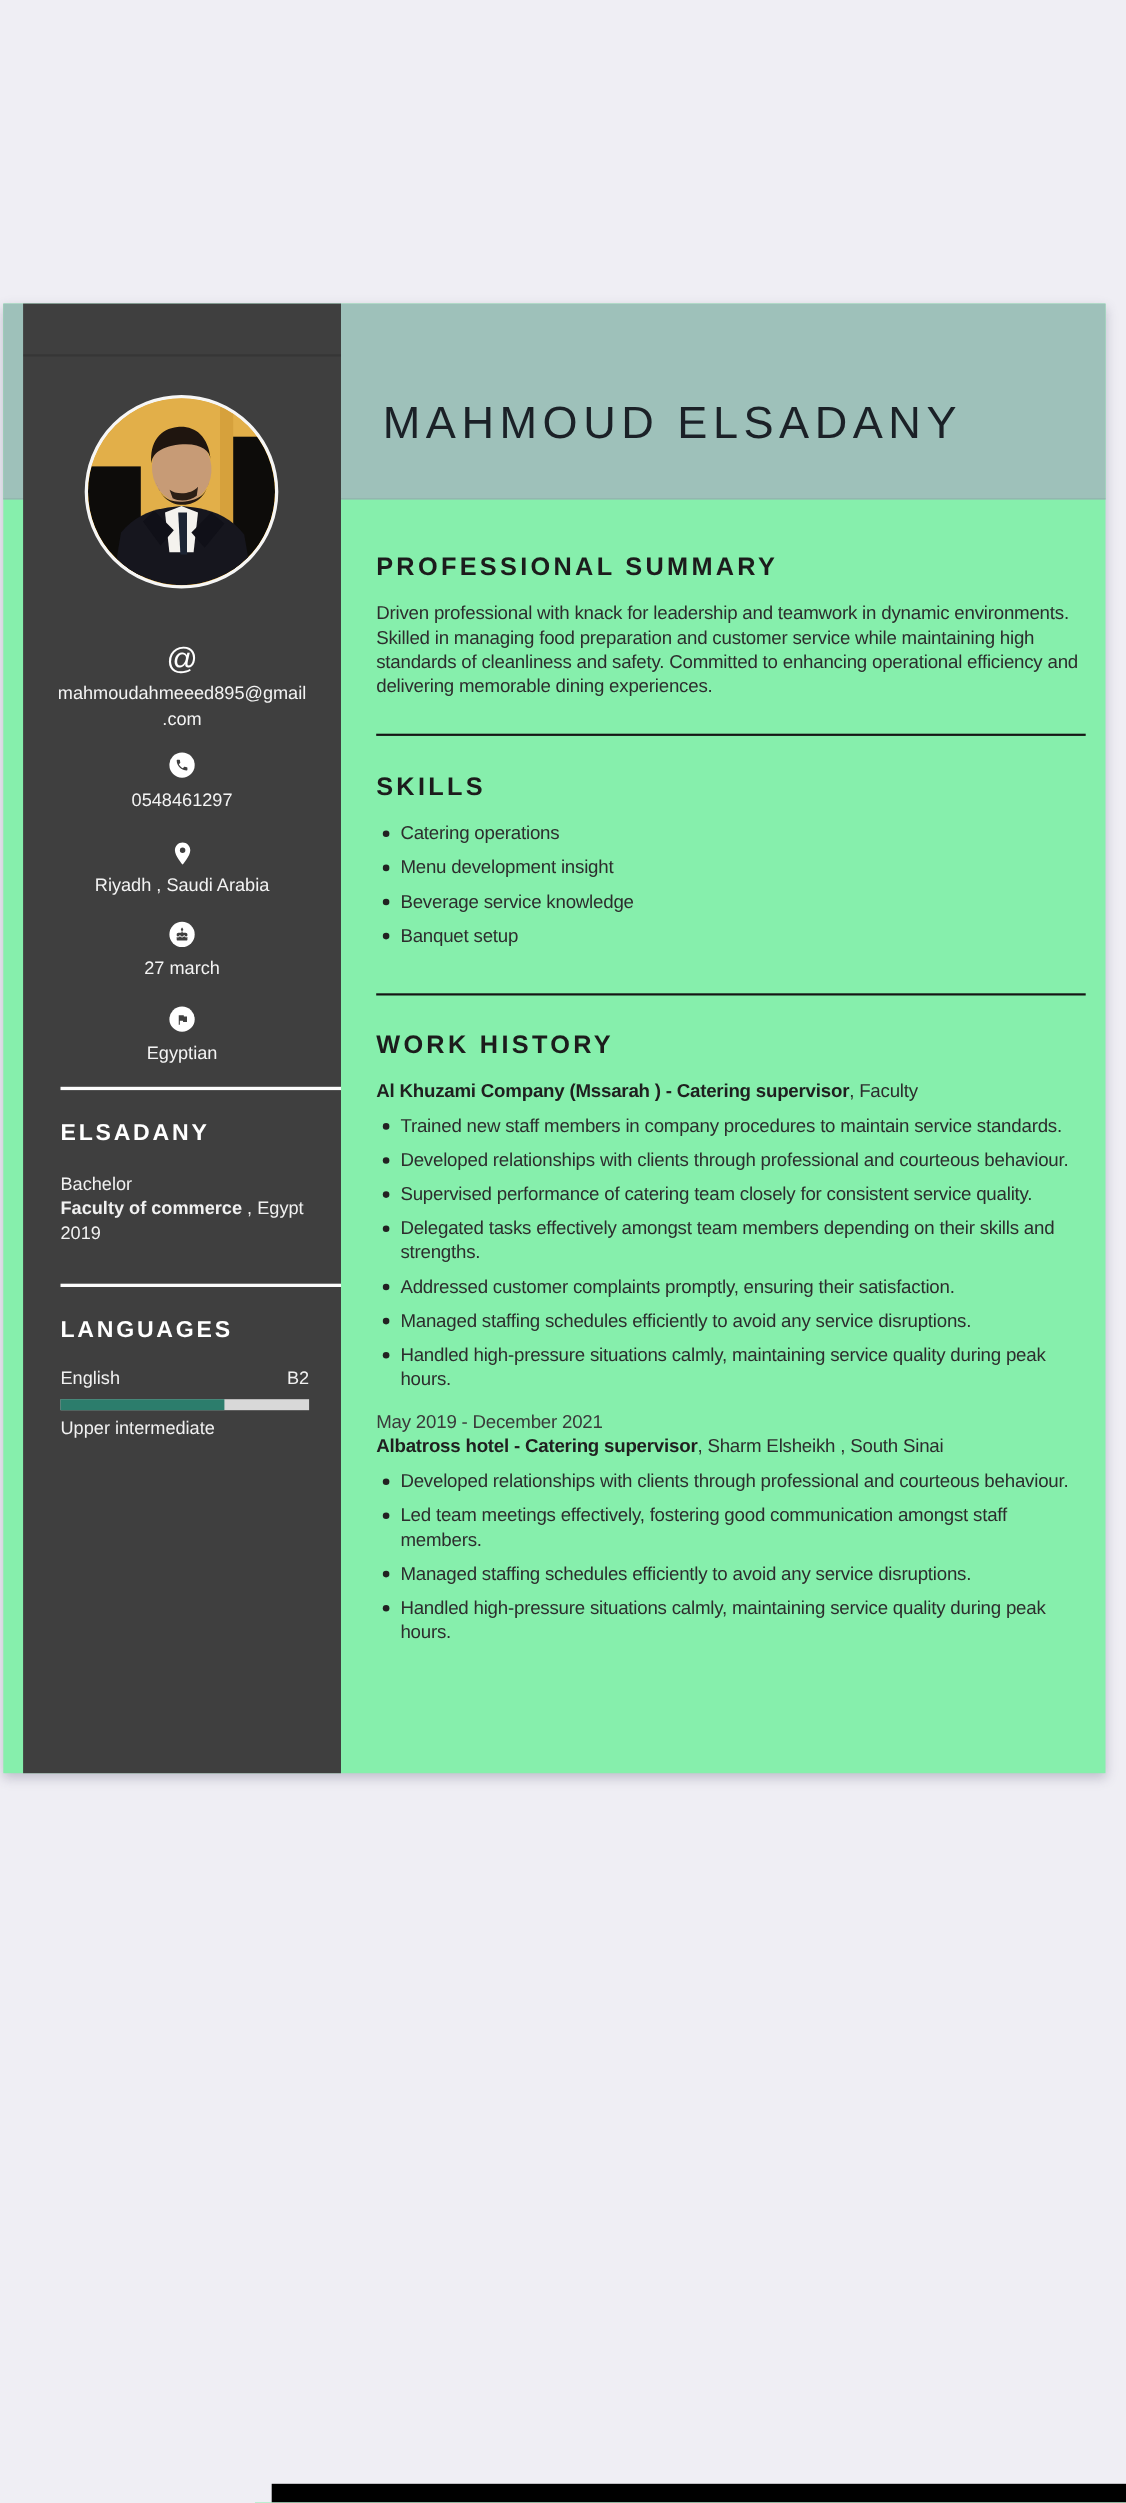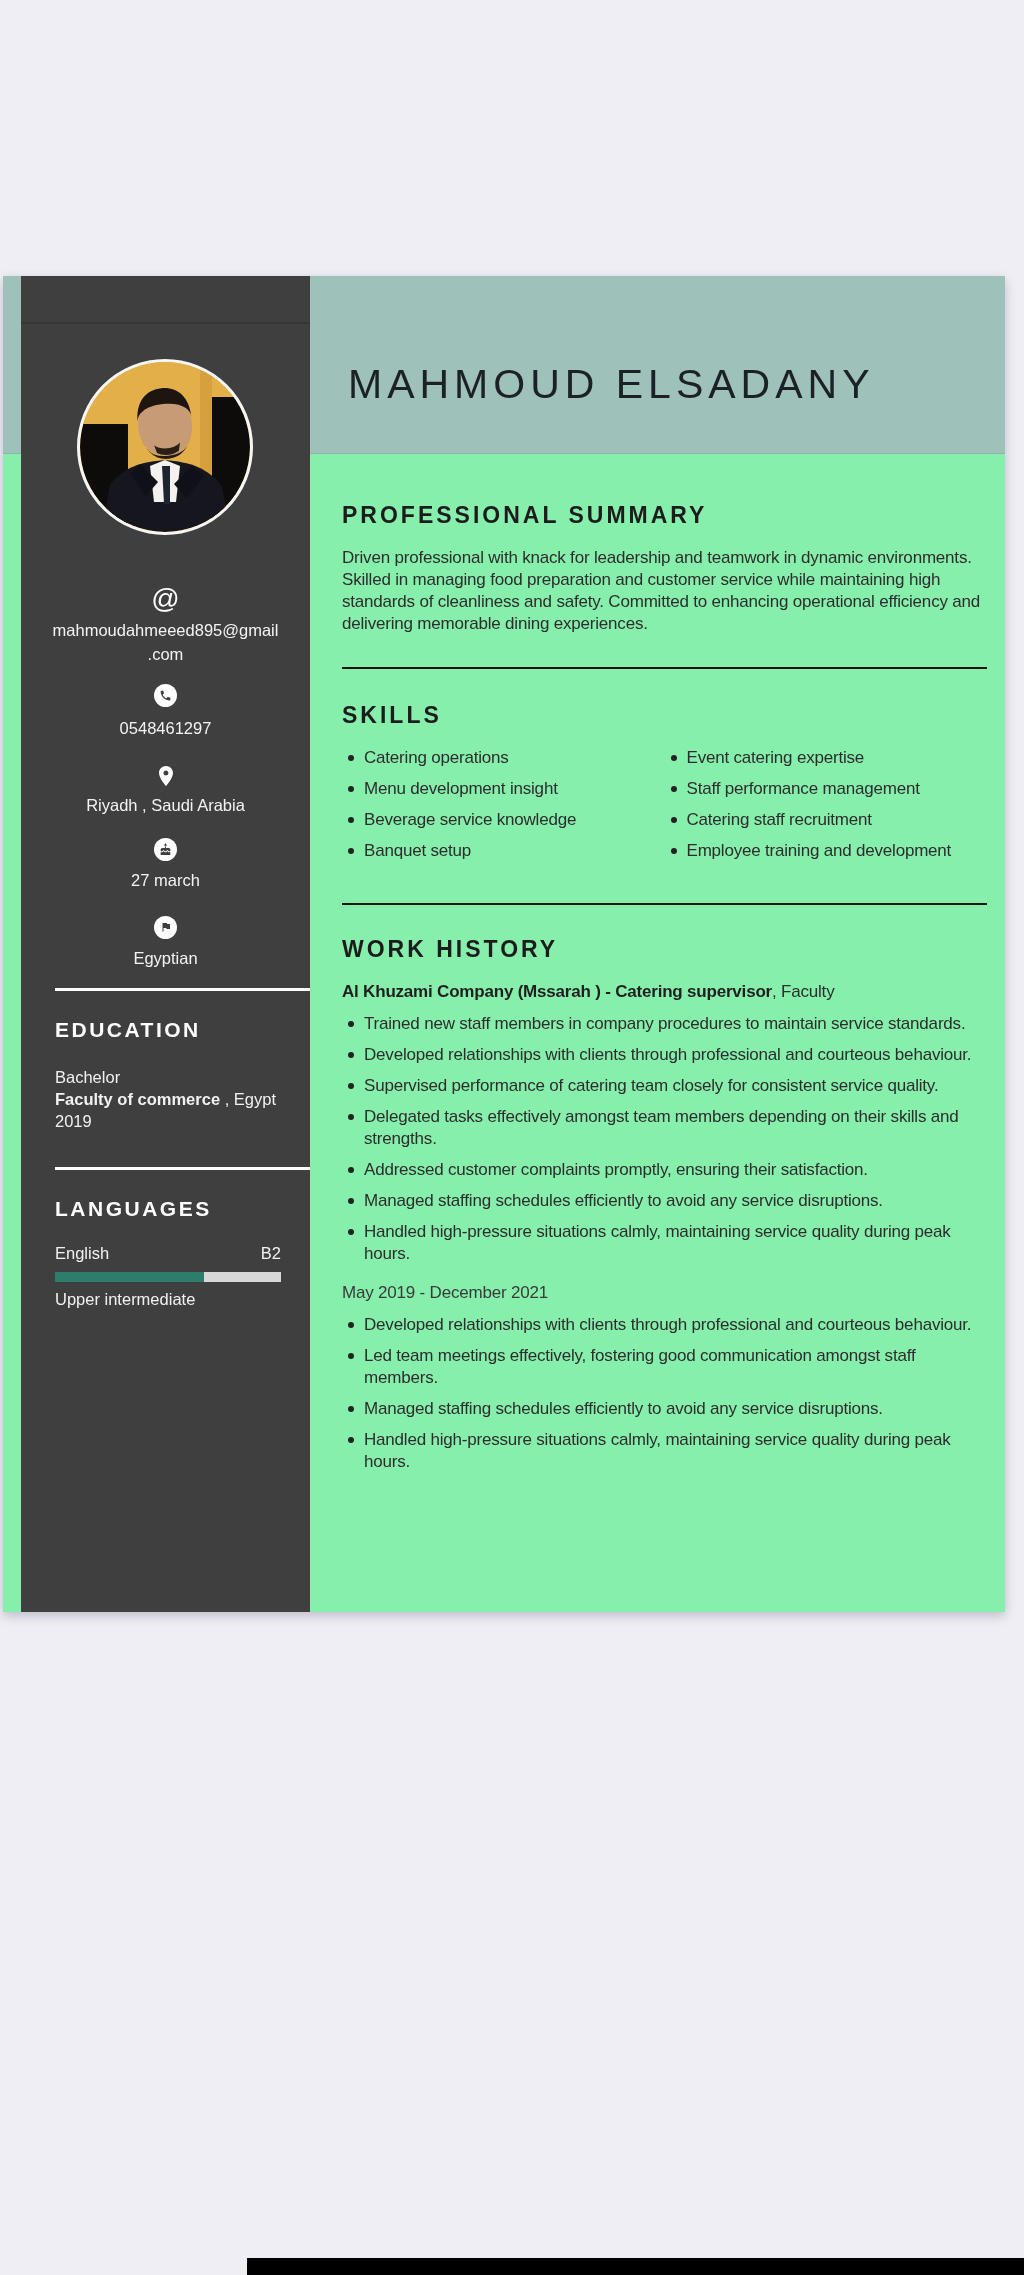--- a/index.html
+++ b/index.html
@@ -150,21 +150,21 @@
     <div class="contact-item" style="top:639px;">
       <span class="icon-circle">
         <svg width="12" height="12" viewBox="0 0 24 24">
             <path fill="#3f3f3f" d="M14.4 6L14 4H5v17h2v-7h5.6l.4 2h7V6z"></path>
           </svg>
       </span>
     </div>
     <div class="contact-item" style="top:670px;">Egyptian</div>
 
     <div class="side-divider" style="top:712px;"></div>
-    <div class="side-heading" style="top:742px;">EDUCATION</div>
+    <div class="side-heading" style="top:742px;">ELSADANY</div>
     <div class="side-text" style="top:790px;">
       <div>Bachelor</div>
       <div><b>Faculty of commerce</b><span> , Egypt</span></div>
       <div>2019</div>
     </div>
     <div class="side-divider" style="top:891px;"></div>
 
     <div class="side-heading" style="top:921px;">LANGUAGES</div>
     <div class="lang-row" style="top:968px;">
       <span class="lvl">B2</span>
@@ -183,28 +183,20 @@
     <hr class="rule">
 
     <h2 class="h-skills">SKILLS</h2>
     <div class="skills-cols">
       <div class="skills-col">
         <ul>
           <li>Catering operations</li>
           <li>Menu development insight</li>
           <li>Beverage service knowledge</li>
           <li>Banquet setup</li>
-        </ul>
-      </div>
-      <div class="skills-col">
-        <ul>
-          <li>Event catering expertise</li>
-          <li>Staff performance management</li>
-          <li>Catering staff recruitment</li>
-          <li>Employee training and development</li>
         </ul>
       </div>
     </div>
 
     <hr class="rule">
 
     <h2 class="h-work">WORK HISTORY</h2>
 
     <div class="job">
       <div class="job-title"><b>Al Khuzami Company (Mssarah ) - Catering supervisor</b><span>, Faculty</span></div>
@@ -214,20 +206,21 @@
         <li>Supervised performance of catering team closely for consistent service quality.</li>
         <li>Delegated tasks effectively amongst team members depending on their skills and strengths.</li>
         <li>Addressed customer complaints promptly, ensuring their satisfaction.</li>
         <li>Managed staffing schedules efficiently to avoid any service disruptions.</li>
         <li>Handled high-pressure situations calmly, maintaining service quality during peak hours.</li>
       </ul>
     </div>
 
     <div class="job">
       <div class="job-dates">May 2019 - December 2021</div>
+      <div class="job-title"><b>Albatross hotel - Catering supervisor</b><span>, Sharm Elsheikh , South Sinai</span></div>
       <ul>
         <li>Developed relationships with clients through professional and courteous behaviour.</li>
         <li>Led team meetings effectively, fostering good communication amongst staff members.</li>
         <li>Managed staffing schedules efficiently to avoid any service disruptions.</li>
         <li>Handled high-pressure situations calmly, maintaining service quality during peak hours.</li>
       </ul>
     </div>
   </div>
 </div>
 

